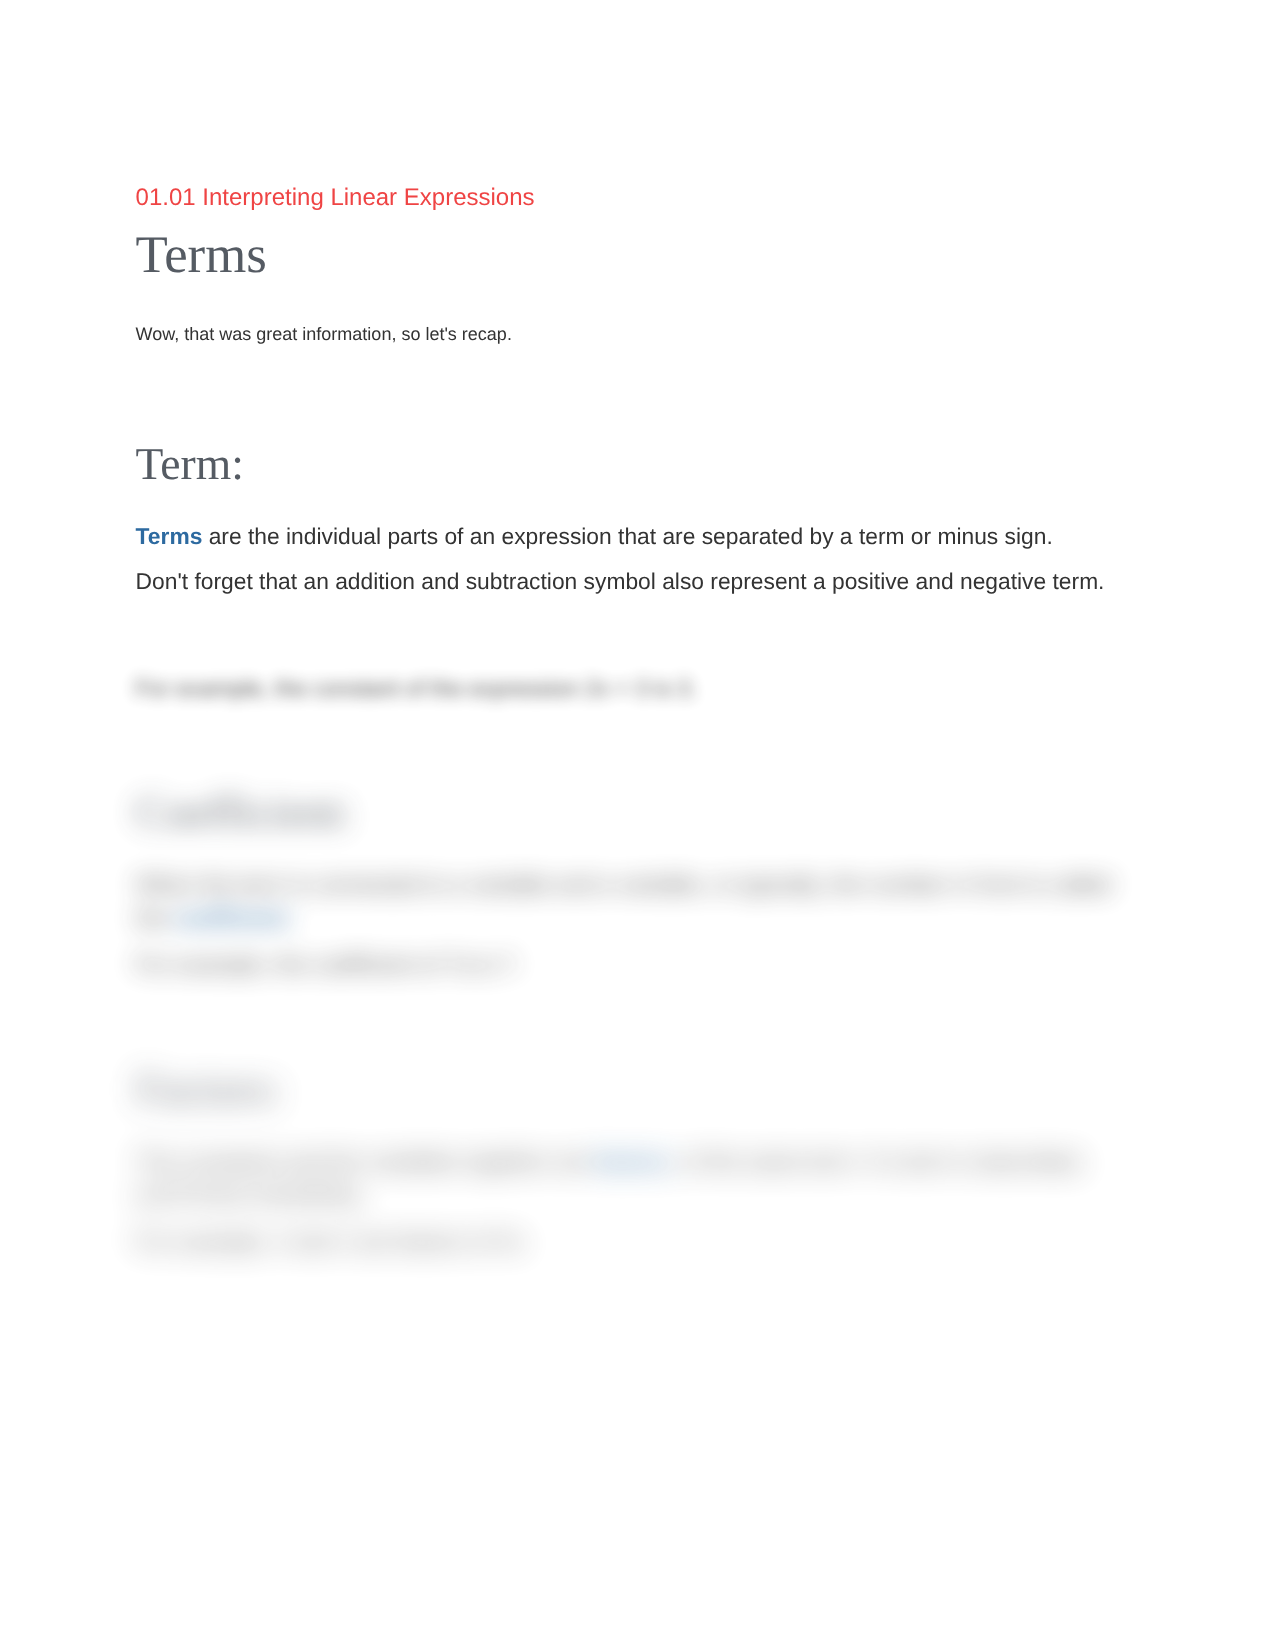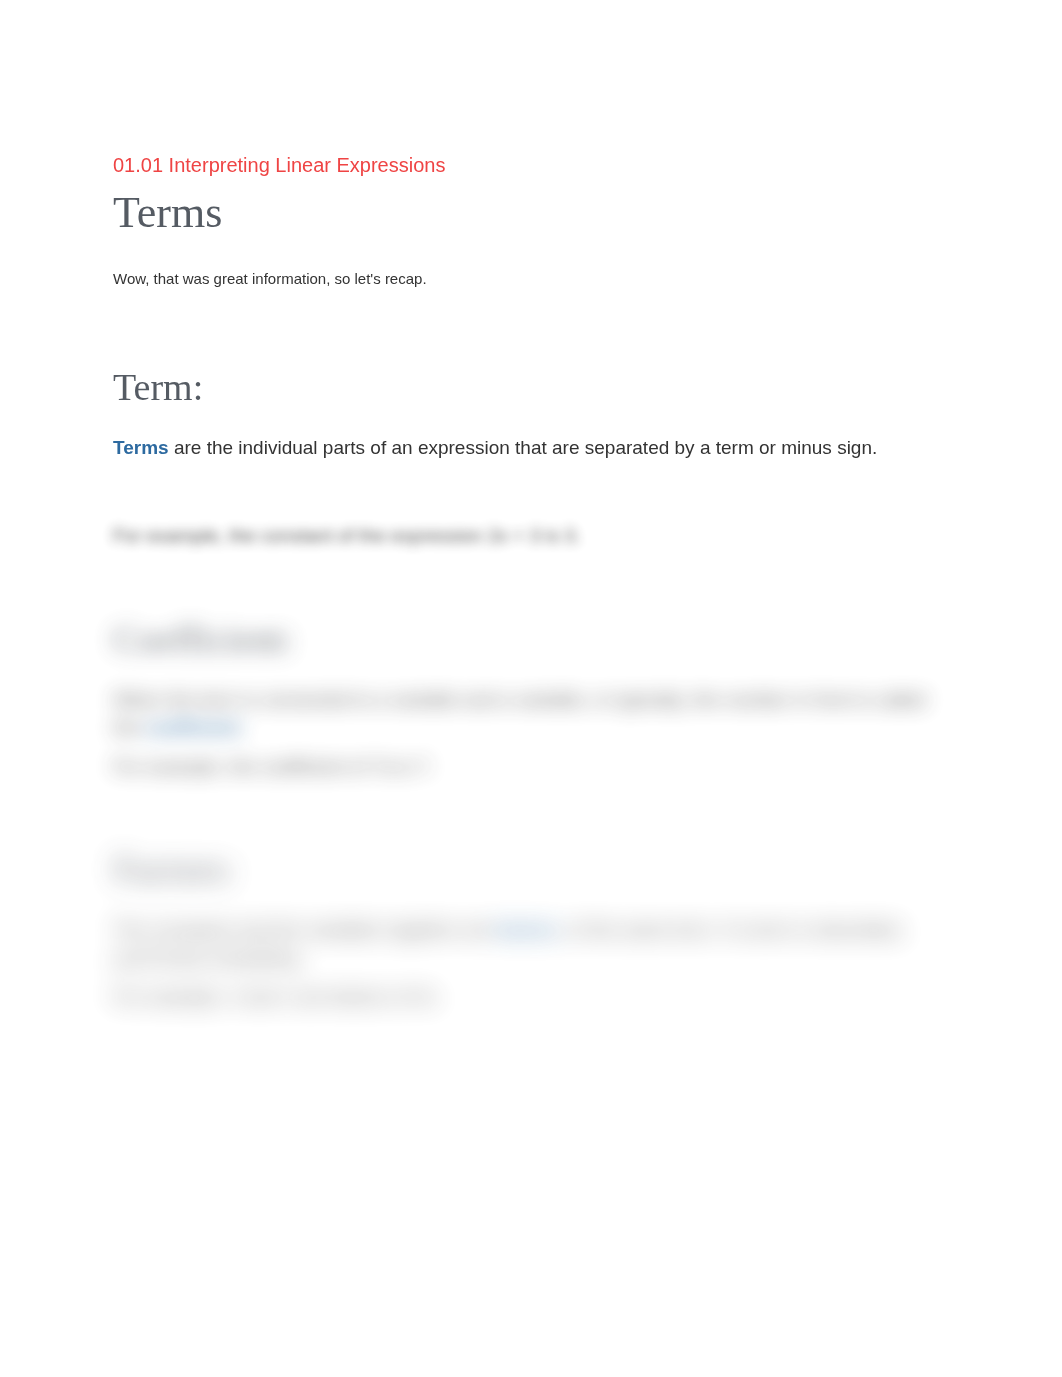--- a/index.html
+++ b/index.html
@@ -58,20 +58,21 @@
 
 <h1 class="review">Terms</h1>
 
 <p class="intro">Wow, that was great information, so let's recap.</p>
 
 <div class="section">
   <h2 class="section-head">Term:</h2>
   <p class="body-text">
     <span class="key-term">Terms</span><span> are the individual parts of an expression that are separated by a term or minus sign.</span>
   </p>
+  <p class="body-text">Don't forget that an addition and subtraction symbol also represent a positive and negative term.</p>
 </div>
 
 <div class="section">
   <p class="body-text blur-light">For example, the constant of the expression 2x + 3 is 3.</p>
 </div>
 
 <div class="section blur-heavy">
   <h2 class="section-head">Coefficient:</h2>
   <p class="body-text">
     <span>When the term is connected to a variable and a variable, or typically, the number in front is called the </span><span class="key-term">coefficient</span><span>.</span>

